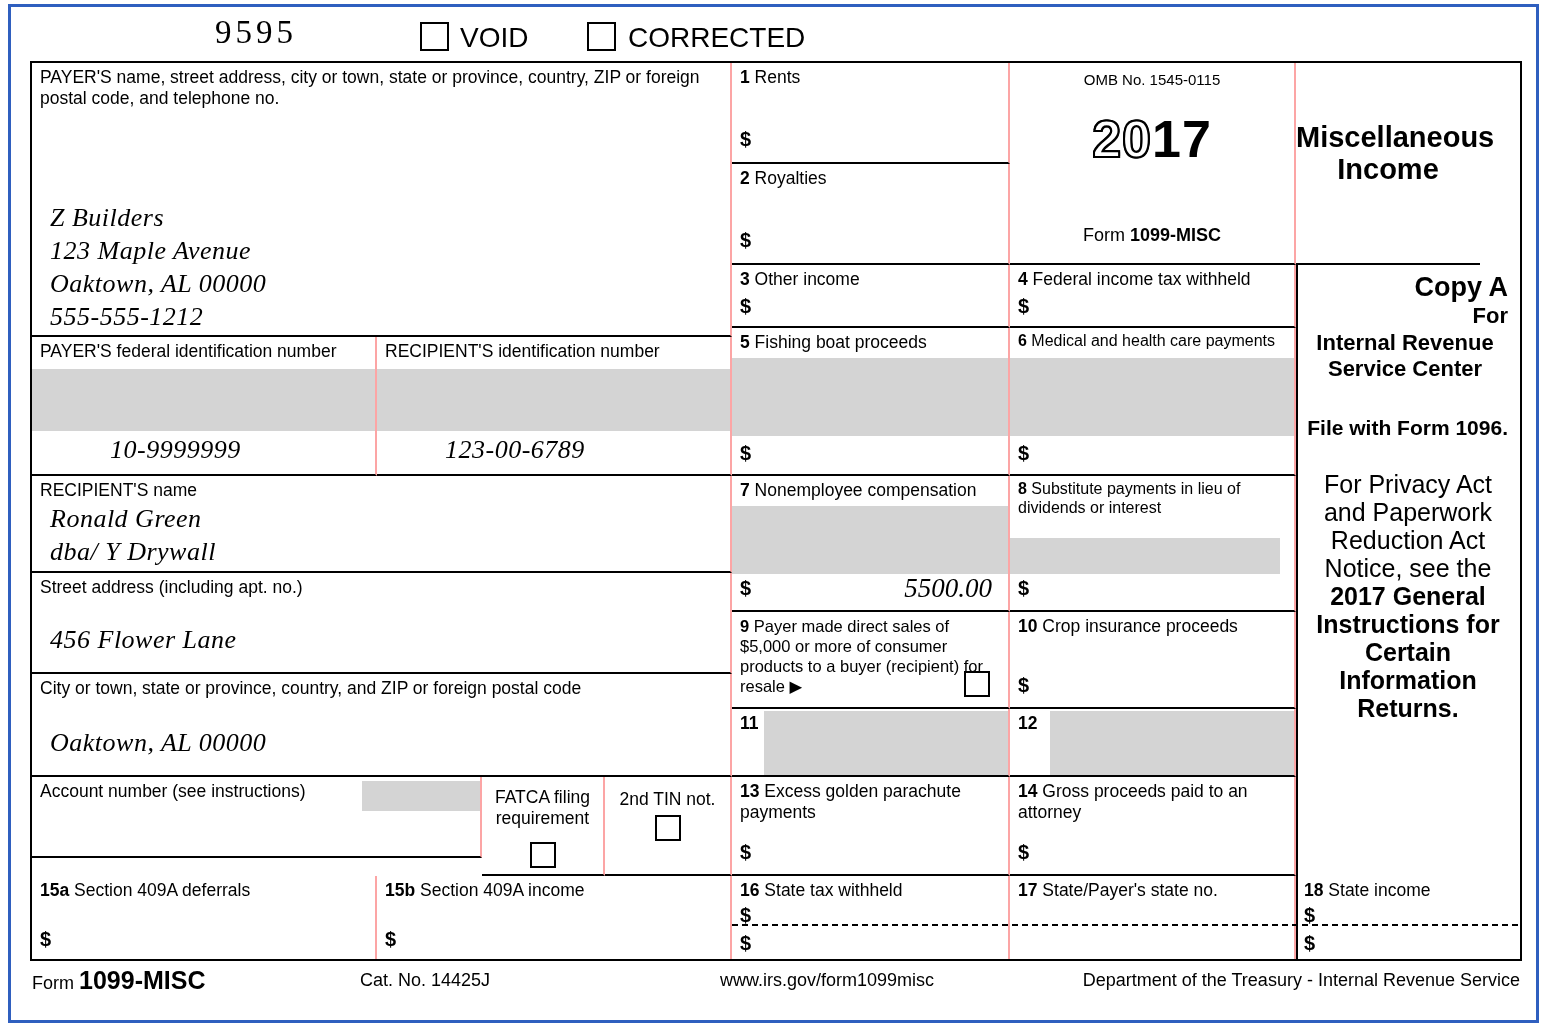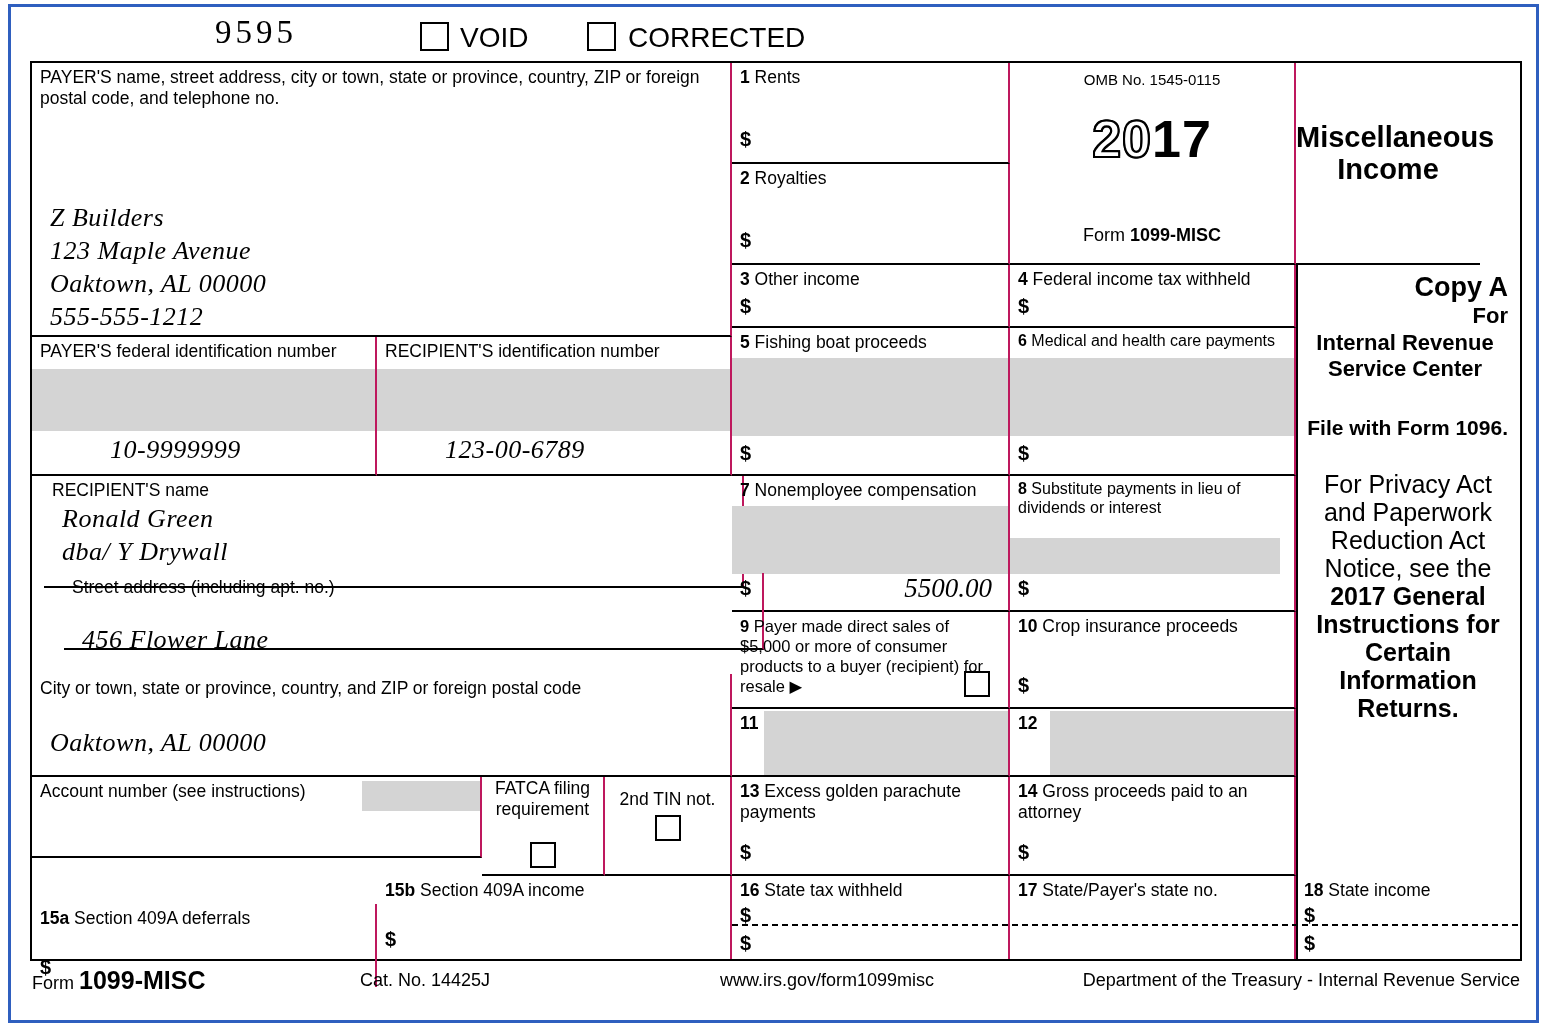--- a/index.html
+++ b/index.html
@@ -84,21 +84,21 @@
     height: 900px;
     border: 2px solid #000;
     box-sizing: border-box;
   }
   .cell {
     position: absolute;
     box-sizing: border-box;
   }
   .bb { border-bottom: 2px solid #000; }
   .bl { border-left: 2px solid #000; }
-  .br { border-right: 2px solid #be185d; }
+  .br { border-right: 2px solid #fca5a5; }
 
   .lbl {
     font-size: 17.5px;
     line-height: 1.18;
     padding: 4px 6px 0 8px;
   }
   .lbl .num { font-weight: bold; }
   .lbl-sm { font-size: 16px; }
   .dollar {
     position: absolute;
@@ -288,41 +288,41 @@
         <div class="amount" style="right:14px;top:111px;"></div>
       </div>
 
       <div class="cell" style="left:1264px;top:399px;width:224px;height:322px;padding:8px 8px 0 8px;">
         <div class="privacy">
           <span>For Privacy Act and Paperwork Reduction Act Notice, see the</span>
           <b>2017 General Instructions for Certain Information Returns.</b>
         </div>
       </div>
 
-      <div class="cell br bb" style="left:12px;top:413px;width:700px;height:112px;">
+      <div class="cell br bb" style="left:0;top:413px;width:700px;height:97px;">
         <div class="lbl">RECIPIENT'S name</div>
         <div class="hand" style="position:absolute;left:18px;top:28px;">Ronald Green</div>
         <div class="hand" style="position:absolute;left:18px;top:61px;">dba/ Y Drywall</div>
       </div>
 
       <div class="cell br bb" style="left:700px;top:413px;width:278px;height:136px;">
         <div class="lbl"><span class="num">7</span> <span>Nonemployee compensation</span></div>
         <div class="gray" style="position:absolute;left:0;top:30px;width:276px;height:68px;"></div>
         <div class="dollar" style="top:101px;">$</div>
         <div class="amount" style="right:16px;top:97px;">5500.00</div>
       </div>
 
       <div class="cell br bb" style="left:978px;top:413px;width:286px;height:136px;">
         <div class="lbl lbl-sm"><span class="num">8</span> <span>Substitute payments in lieu of dividends or interest</span></div>
         <div class="gray" style="position:absolute;left:0;top:62px;width:270px;height:36px;"></div>
         <div class="dollar" style="top:101px;">$</div>
         <div class="amount" style="right:14px;top:97px;"></div>
       </div>
 
-      <div class="cell br bb" style="left:0;top:510px;width:700px;height:77px;margin-left:32px;">
+      <div class="cell br bb" style="left:0;top:510px;width:700px;height:101px;">
         <div class="lbl">Street address (including apt. no.)</div>
         <div class="hand" style="position:absolute;left:18px;top:52px;">456 Flower Lane</div>
       </div>
 
       <div class="cell br bb" style="left:700px;top:549px;width:278px;height:97px;">
         <div class="lbl" style="font-size:16.5px;line-height:1.22;"><span class="num">9</span> <span>Payer made direct sales of $5,000 or more of consumer products to a buyer (recipient) for resale ▶</span></div>
         <div class="chk" style="right:18px;bottom:10px;"></div>
       </div>
 
       <div class="cell br bb" style="left:978px;top:549px;width:286px;height:97px;">
@@ -345,21 +345,21 @@
         <div class="lbl"><span class="num">12</span></div>
         <div class="gray" style="position:absolute;left:40px;top:2px;width:244px;height:64px;"></div>
       </div>
 
       <div class="cell br bb" style="left:0;top:714px;width:450px;height:81px;">
         <div class="lbl">Account number (see instructions)</div>
         <div class="gray" style="position:absolute;left:330px;top:4px;width:118px;height:30px;"></div>
       </div>
 
       <div class="cell br bb" style="left:450px;top:714px;width:123px;height:99px;">
-        <div style="text-align:center;font-size:17.5px;padding-top:1px;line-height:1.2;">
+        <div style="text-align:center;font-size:17.5px;padding-top:10px;line-height:1.2;">
           <div>FATCA filing</div>
           <div>requirement</div>
         </div>
         <div class="chk" style="left:48px;bottom:6px;"></div>
       </div>
 
       <div class="cell br bb" style="left:573px;top:714px;width:127px;height:99px;">
         <div style="text-align:center;font-size:17.5px;padding-top:12px;">2nd TIN not.</div>
         <div class="chk" style="left:50px;top:38px;"></div>
       </div>
@@ -369,21 +369,21 @@
         <div class="dollar" style="top:64px;">$</div>
         <div class="amount" style="right:14px;top:61px;"></div>
       </div>
 
       <div class="cell br bb" style="left:978px;top:714px;width:286px;height:99px;">
         <div class="lbl"><span class="num">14</span> <span>Gross proceeds paid to an attorney</span></div>
         <div class="dollar" style="top:64px;">$</div>
         <div class="amount" style="right:14px;top:61px;"></div>
       </div>
 
-      <div class="cell br" style="left:0;top:813px;width:345px;height:83px;margin-top:28px;">
+      <div class="cell br" style="left:0;top:813px;width:345px;height:83px;">
         <div class="lbl"><span class="num">15a</span> <span>Section 409A deferrals</span></div>
         <div class="dollar" style="top:52px;">$</div>
         <div class="amount" style="right:14px;top:49px;"></div>
       </div>
 
       <div class="cell br" style="left:345px;top:813px;width:355px;height:83px;">
         <div class="lbl"><span class="num">15b</span> <span>Section 409A income</span></div>
         <div class="dollar" style="top:52px;">$</div>
         <div class="amount" style="right:14px;top:49px;"></div>
       </div>

